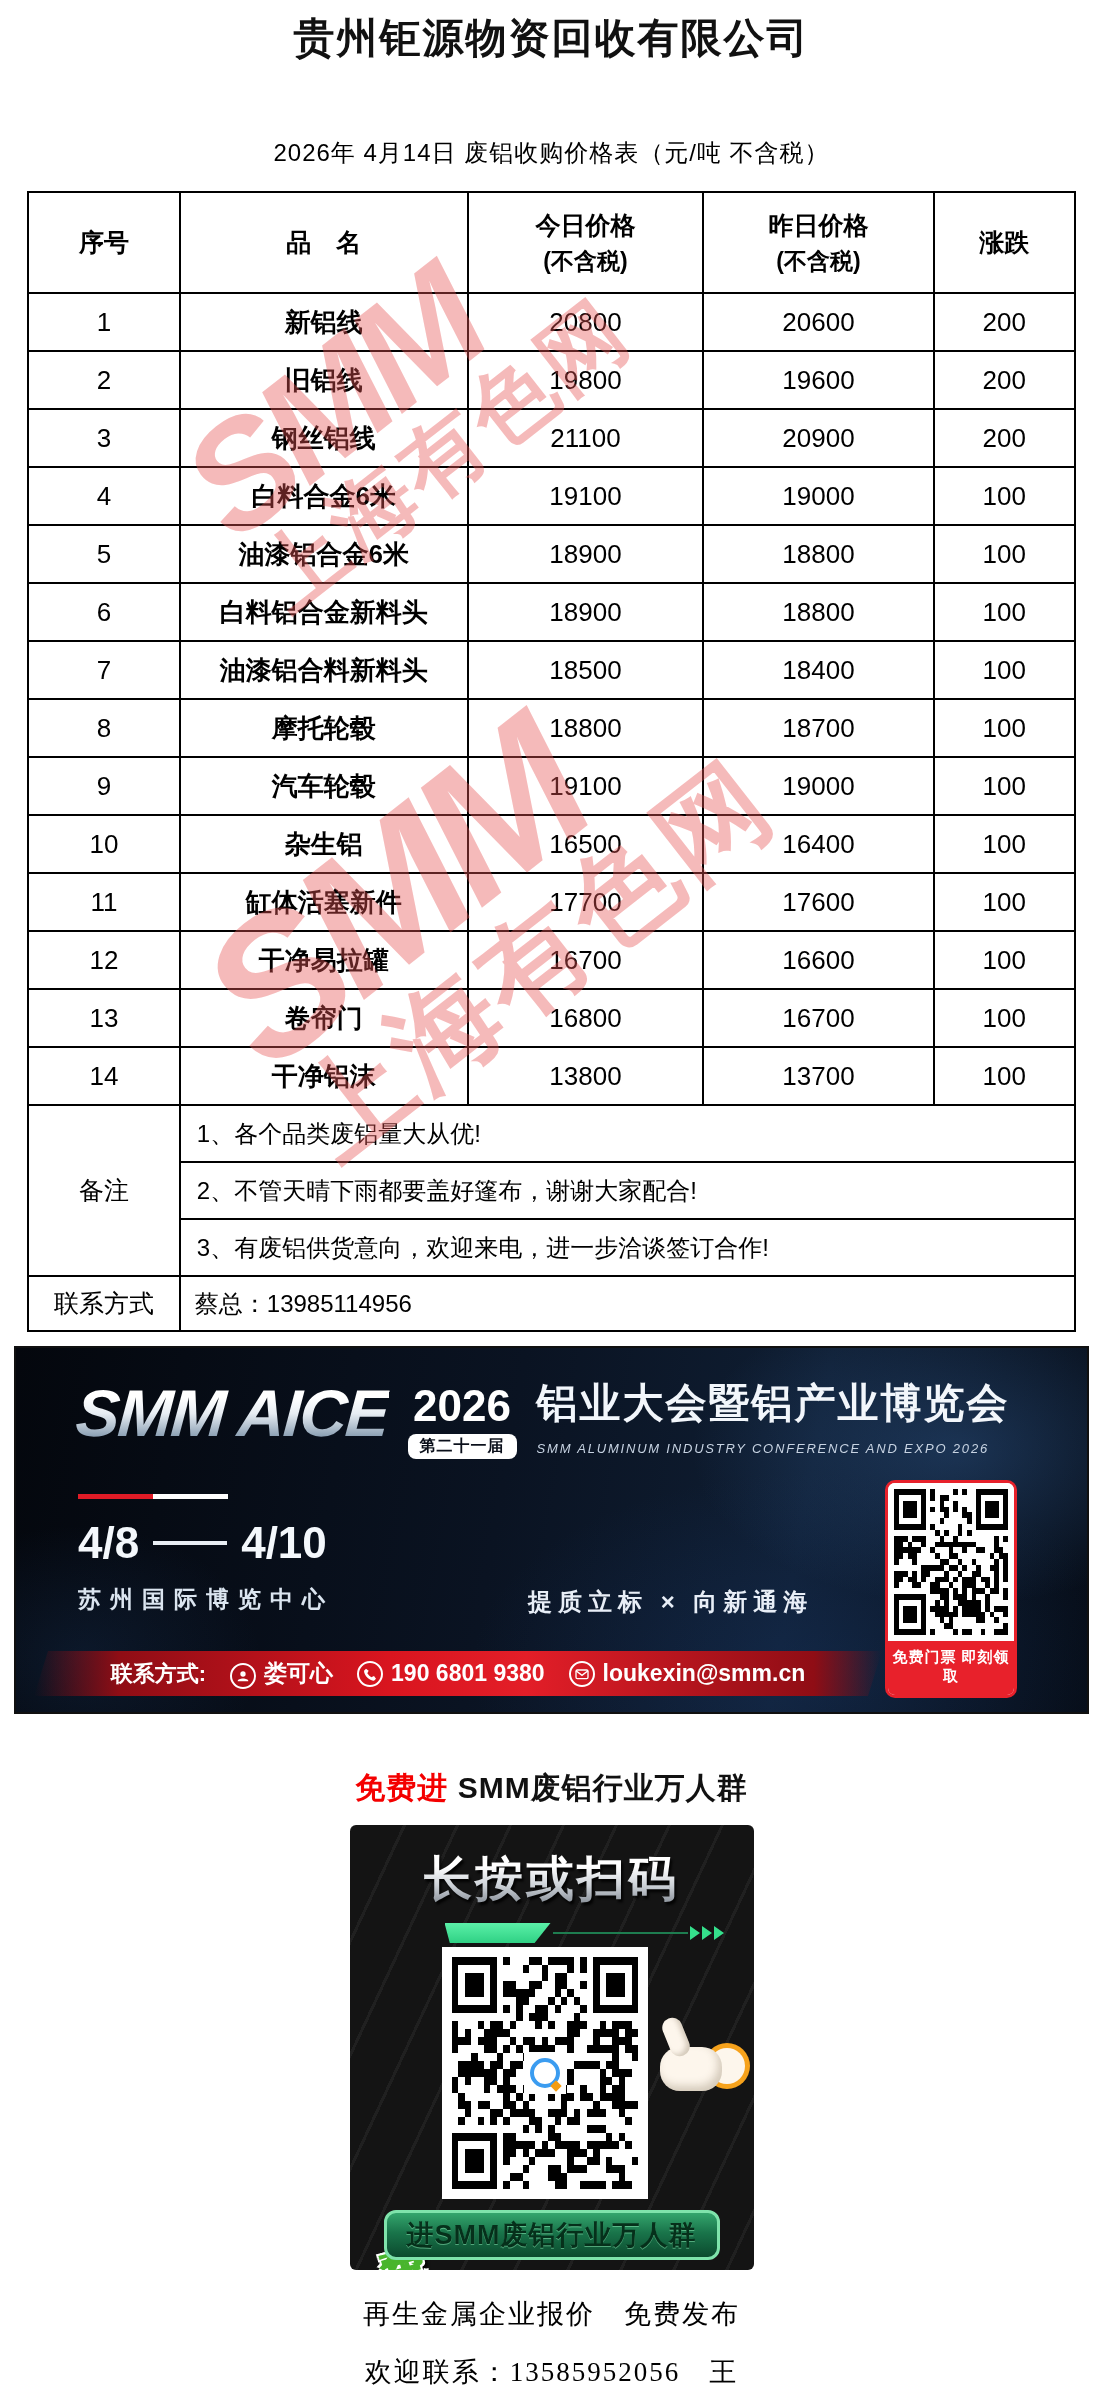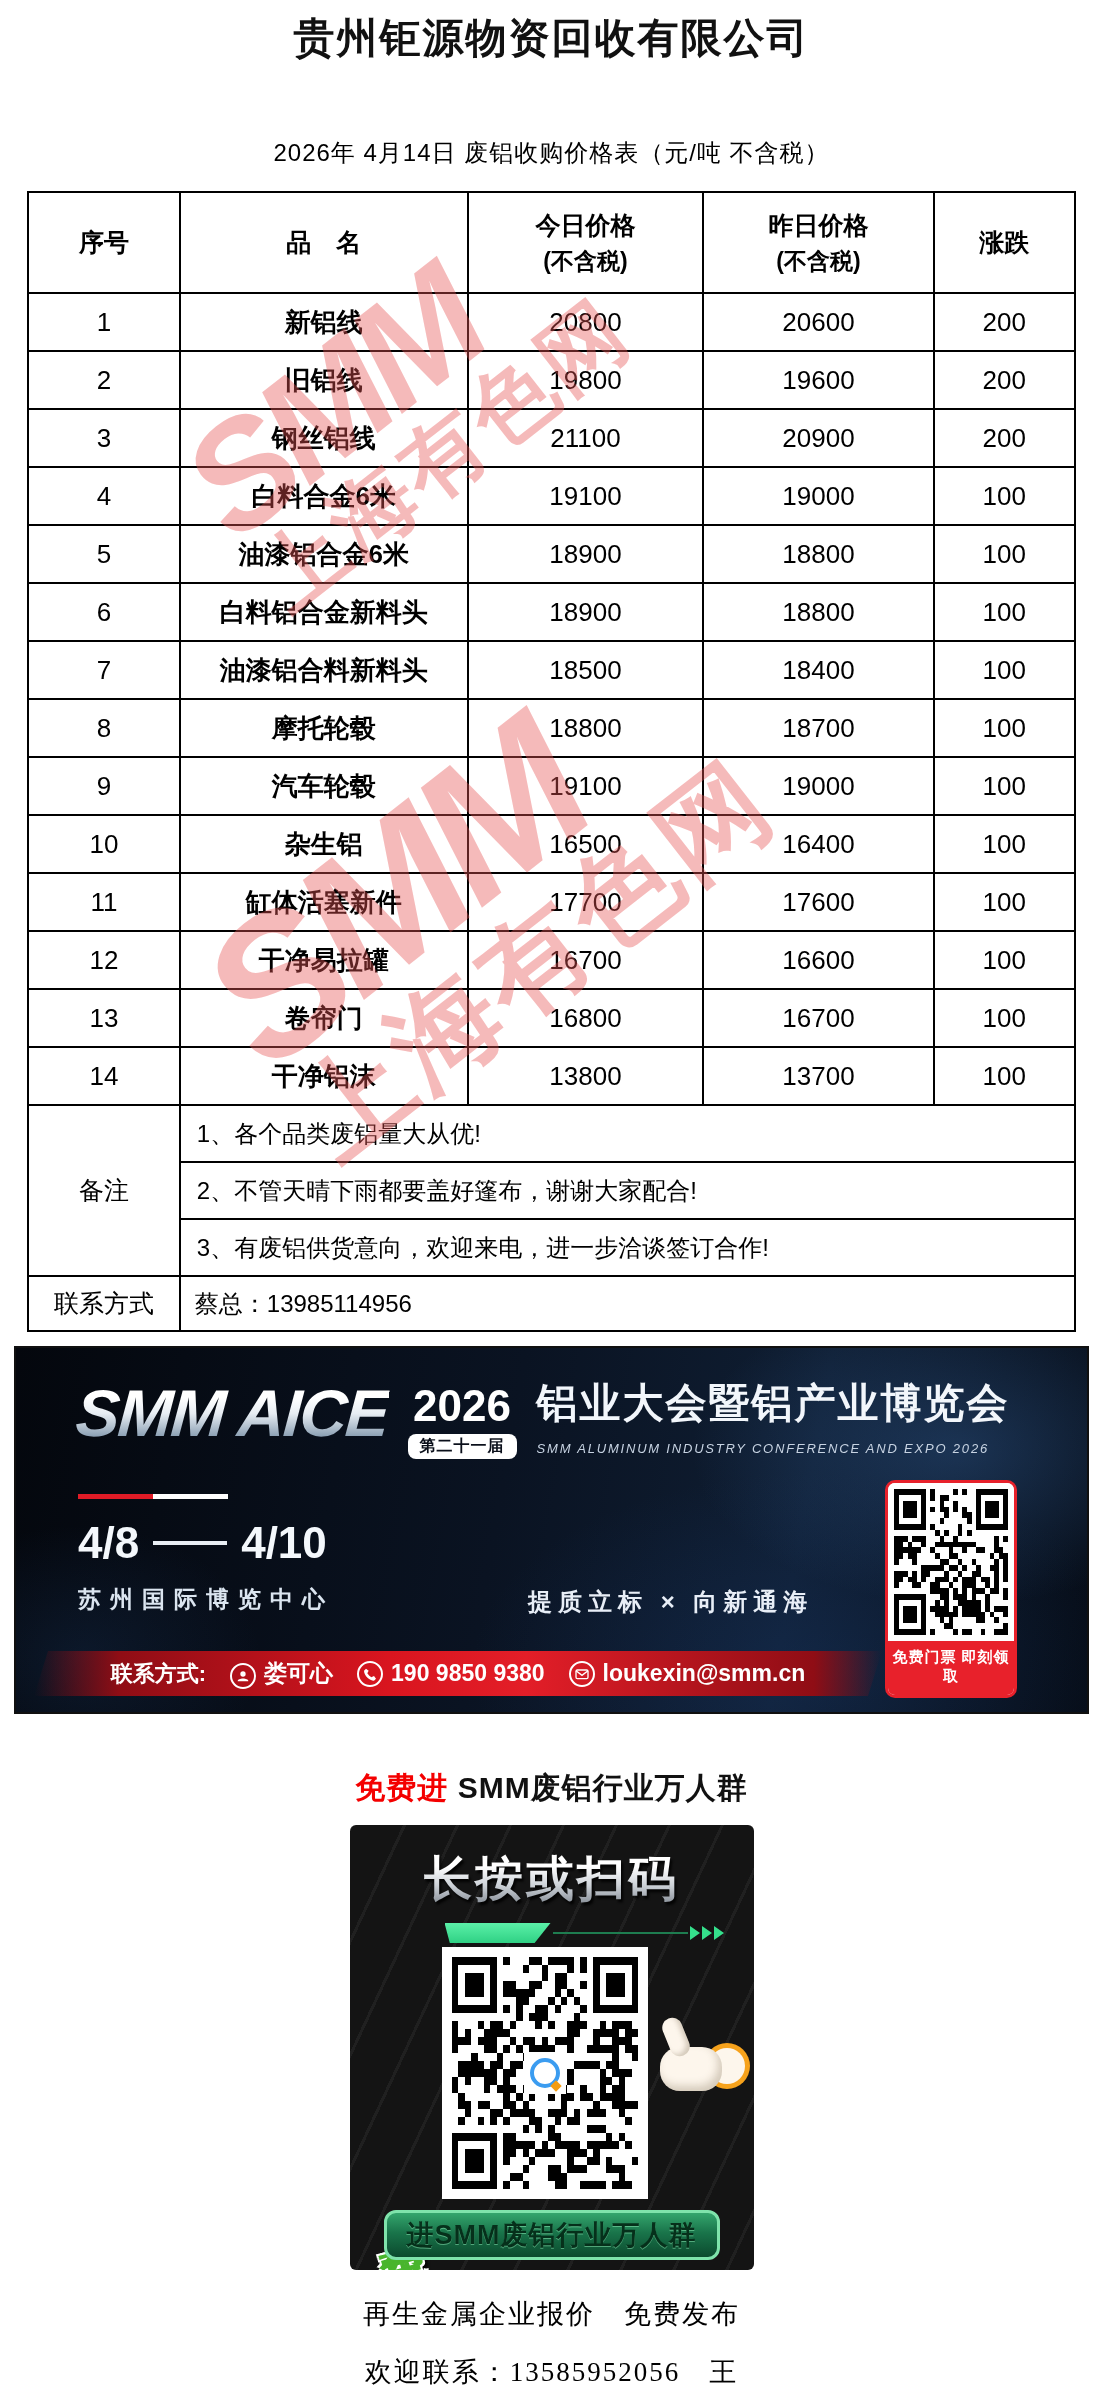--- a/index.html
+++ b/index.html
@@ -285,21 +285,21 @@
             </svg>
         </span>
         <span>娄可心</span>
       </span>
       <span class="rb-item">
         <span class="rb-ico">
           <svg viewBox="0 0 24 24">
               <path d="M6 4l4 3-2 4c1.5 2.5 3.5 4.5 6 6l4-2 3 4-3 3c-7 0-15-8-15-15z" fill="#fff"></path>
             </svg>
         </span>
-        <span>190 9850 9380</span>
+        <span>190 6801 9380</span>
       </span>
       <span class="rb-item">
         <span class="rb-ico">
           <svg viewBox="0 0 24 24">
               <rect x="3" y="6" width="18" height="13" rx="2" fill="none" stroke="#fff" stroke-width="2"></rect>
               <path d="M3 7l9 7 9-7" fill="none" stroke="#fff" stroke-width="2"></path>
             </svg>
         </span>
         <span>loukexin@smm.cn</span>
       </span>

